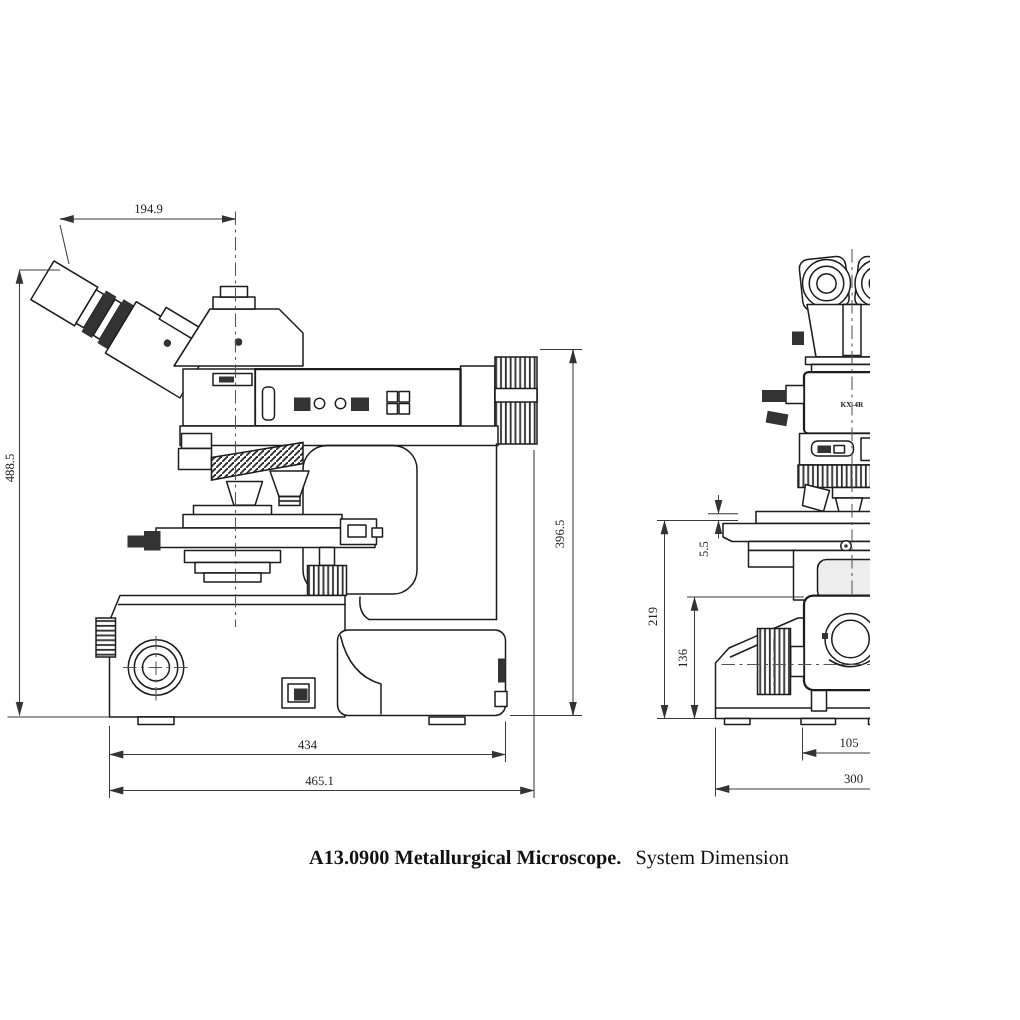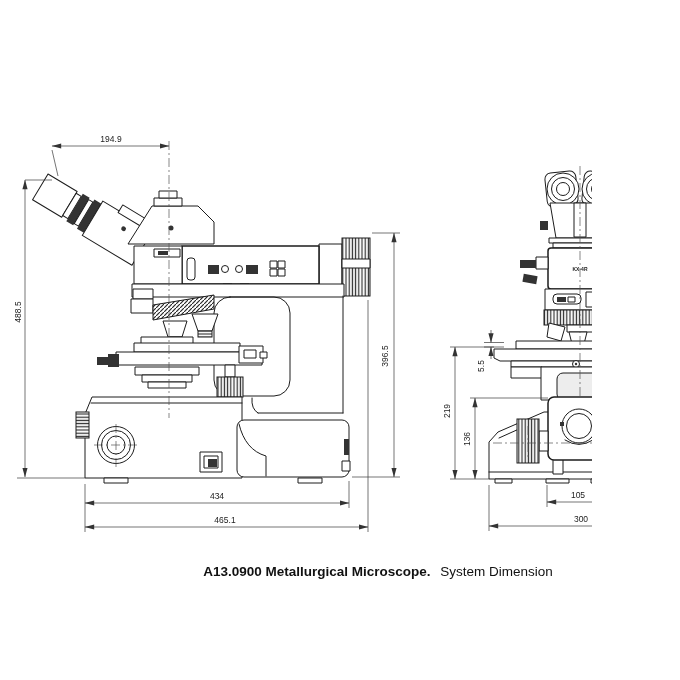--- a/index.html
+++ b/index.html
@@ -1,17 +1,17 @@
 <!DOCTYPE html>
 <html><head>
 <meta charset="utf-8">
 <style>
   html,body{margin:0;padding:0;background:#fff;}
   .canvas{position:relative;width:580px;height:680px;background:#fff;overflow:hidden;
-          font-family:Liberation Sans, sans-serif;margin-left:12px;}
+          font-family:Liberation Serif, serif;}
   svg{display:block}
   .ln{fill:none;stroke:#1c1c1c;stroke-width:1;stroke-linejoin:round;stroke-linecap:round}
   .fw{fill:#ffffff;stroke:#1c1c1c;stroke-width:1;stroke-linejoin:round}
   .fw2{fill:#ffffff;stroke:#1c1c1c;stroke-width:1.5;stroke-linejoin:round}
   .fg{fill:#ededed;stroke:#1c1c1c;stroke-width:1;stroke-linejoin:round}
   .fd{fill:#333333;stroke:none}
   .kn{stroke:#1c1c1c;stroke-width:1}
   .dim{stroke:#3a3a3a;stroke-width:0.7;fill:none}
   .cl{stroke:#555;stroke-width:0.7;fill:none;stroke-dasharray:9 3 2 3}
   .dimt{font-size:8.5px;fill:#222}

